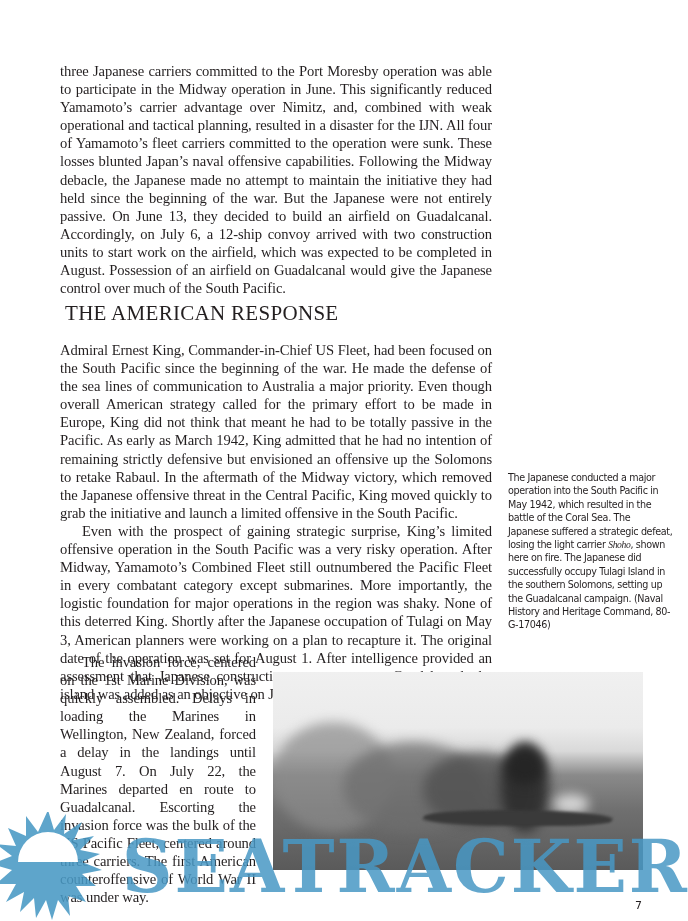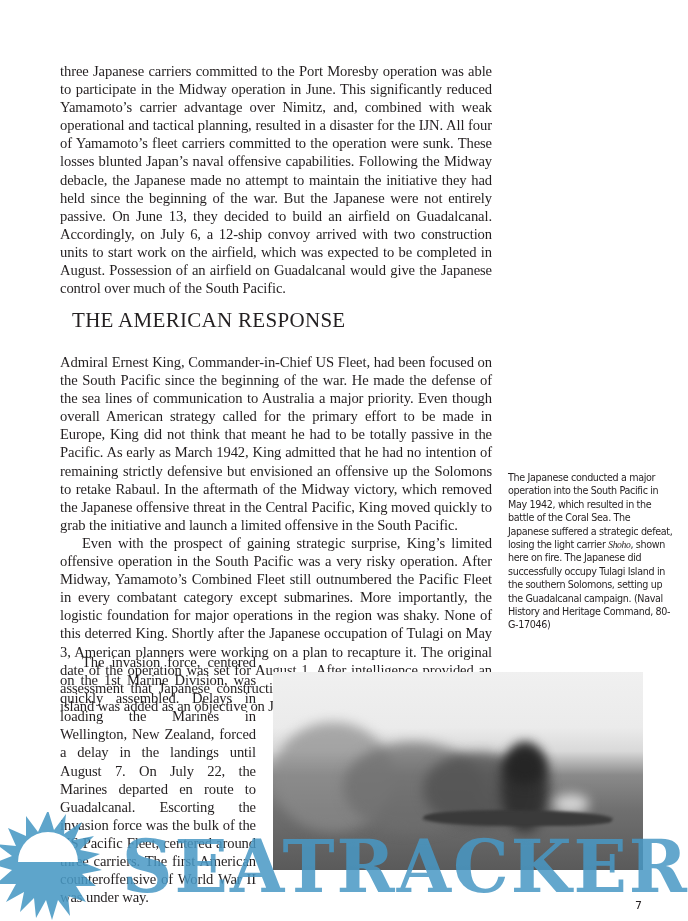--- a/index.html
+++ b/index.html
@@ -11,25 +11,25 @@
     .page { position: absolute; left: 0; top: 0; width: 688px; height: 921px; }
     .body-text {
       position: absolute; left: 60px; width: 432px;
       font-size: 14.6px; line-height: 18.1px; text-align: justify;
       letter-spacing: -0.1px;
     }
     .body-text p { margin: 0; }
     .body-text p.indent { text-indent: 22px; }
     #para-top { top: 62px; }
     #heading {
-      position: absolute; left: 60px; top: 296px; margin: 12px;
+      position: absolute; left: 60px; top: 296px; margin: 5px;
       font-family: "Liberation Serif", "DejaVu Serif", serif;
       font-weight: normal; font-size: 21px; letter-spacing: 0.3px; color: #231f20;
     }
-    #section-body { top: 353px; font-family: Liberation Serif, serif; }
+    #section-body { top: 341px; font-family: Liberation Serif, serif; }
     #narrow-body {
       position: absolute; left: 60px; top: 653px; width: 196px;
       font-size: 14.6px; line-height: 18.1px; text-align: justify; letter-spacing: -0.1px;
     }
     #narrow-body p { margin: 0; text-indent: 22px; }
     .caption {
       position: absolute; left: 508px; top: 471px; width: 165px;
       font-family: "DejaVu Sans", "Liberation Sans", sans-serif;
       font-size: 9.6px; line-height: 13.4px; color: #231f20; letter-spacing: -0.35px;
     }

